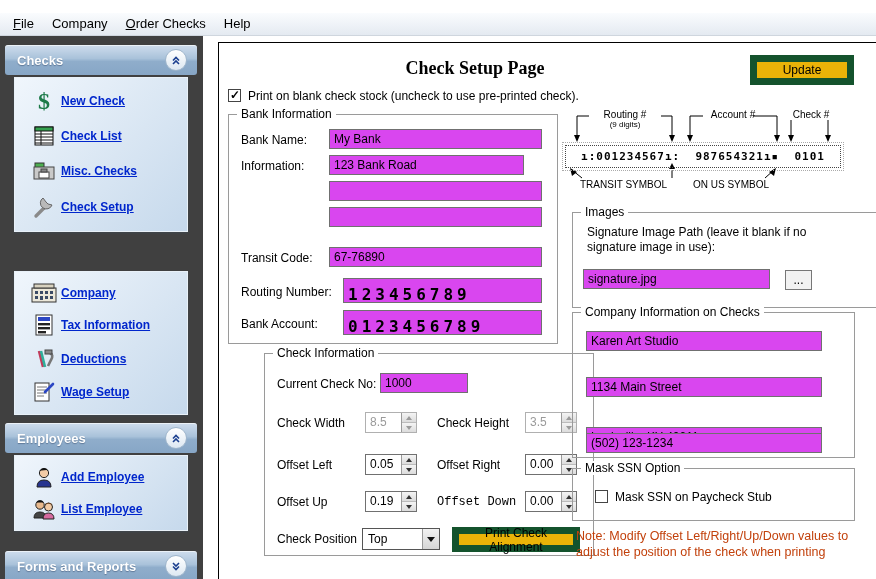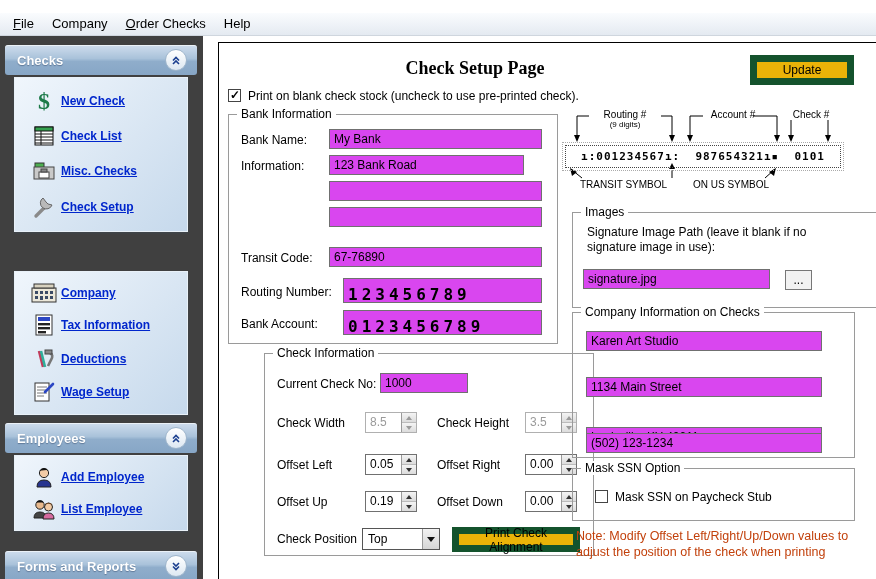--- a/index.html
+++ b/index.html
@@ -325,21 +325,21 @@
       </div>
 
       <span class="field-label" style="left:12px;top:141px;">Offset Up</span>
       <div class="spin" style="left:100px;top:137px;">
         <span class="spin-val">0.19</span>
         <span class="spin-btns">
             <i class="sb up"></i>
             <i class="sb dn"></i>
           </span>
       </div>
-      <span class="field-label" style="left:172px;top:141px;">Offset Down</span>
+      <span class="field-label" style="left:172px;top:141px;font-family:Liberation Mono, monospace;">Offset Down</span>
       <div class="spin" style="left:260px;top:137px;">
         <span class="spin-val">0.00</span>
         <span class="spin-btns">
             <i class="sb up"></i>
             <i class="sb dn"></i>
           </span>
       </div>
 
       <span class="field-label" style="left:12px;top:178px;">Check Position</span>
       <div class="dropdown" style="left:97px;top:174px;width:78px;">

